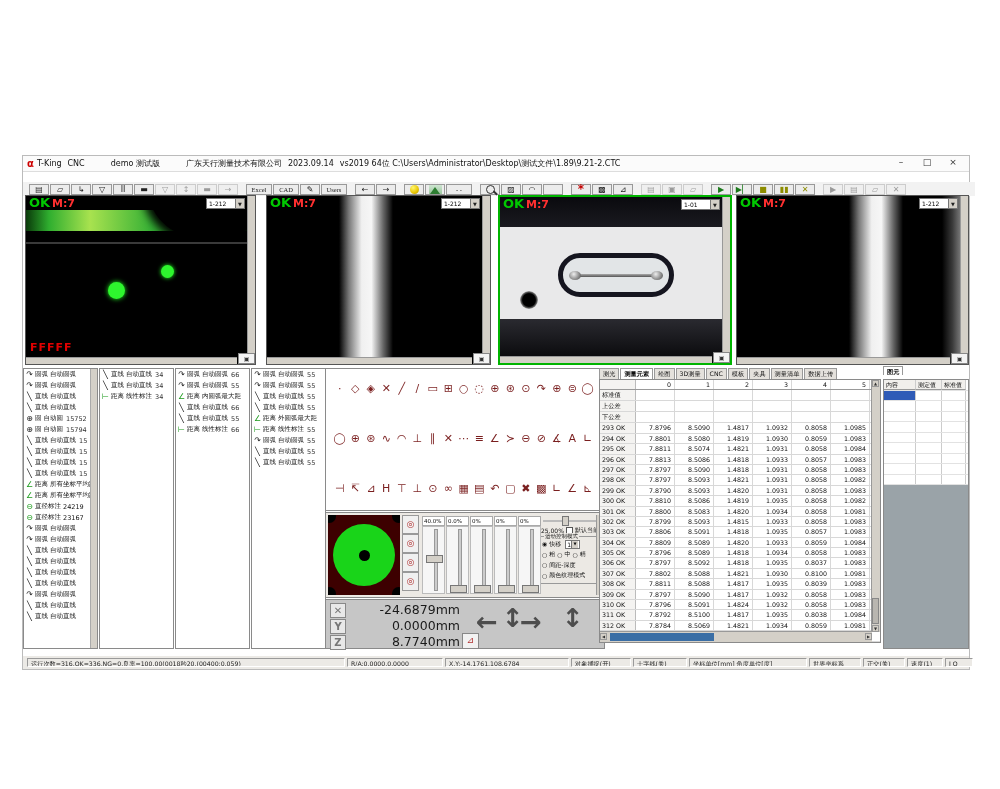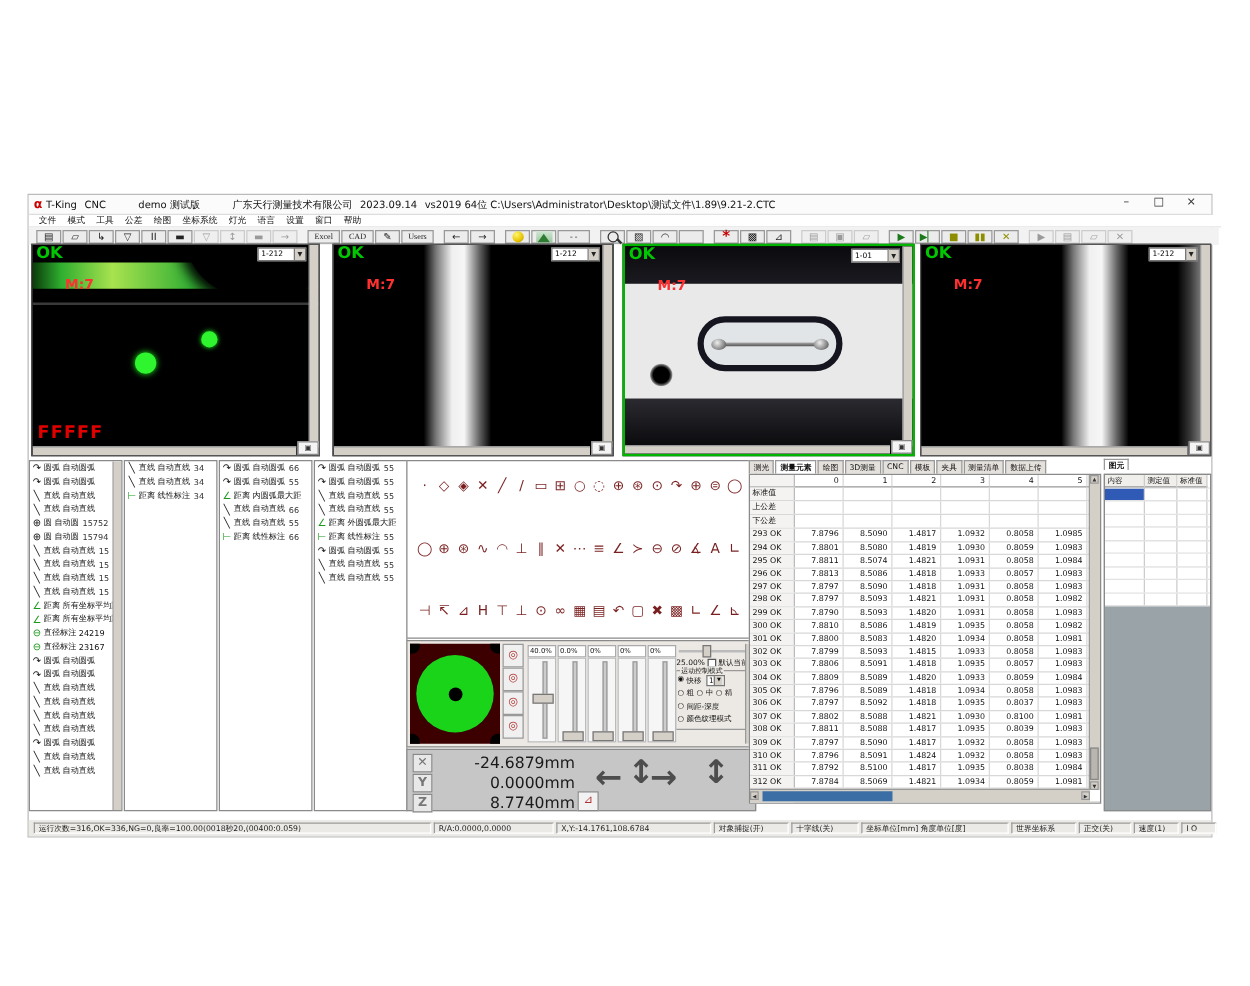--- a/index.html
+++ b/index.html
@@ -30,37 +30,37 @@
   .pic-i::after{content:"";position:absolute;left:1px;bottom:0;border-left:5px solid transparent;border-right:5px solid transparent;border-bottom:7px solid #2e7d32;}
   .mag-i{width:7px;height:7px;border:1.5px solid #333;border-radius:50%;position:relative;display:inline-block;}
   .mag-i::after{content:"";position:absolute;width:5px;height:1.5px;background:#333;transform:rotate(45deg);right:-4px;bottom:-1px;}
   .olive{color:#8d8d00;font-weight:bold;}
   .green{color:#1c7a1c;}
   .red{color:#c40000;font-weight:bold;}
   
   .cam{position:absolute;top:39px;height:170px;background:#000;border:1px solid #555;box-sizing:border-box;overflow:hidden;}
   .cam.sel{border:2px solid #00b400;}
   .cam .ok{position:absolute;left:3px;top:-1px;font-size:13px;font-weight:bold;color:#00c800;z-index:6;}
-  .cam .m7{position:absolute;left:26px;top:1px;font-size:11px;font-weight:bold;color:#ff3030;z-index:6;margin-top:24px;}
+  .cam .m7{position:absolute;left:26px;top:1px;font-size:11px;font-weight:bold;color:#ff3030;z-index:6;}
   .combo{position:absolute;top:2px;right:10px;z-index:7;display:flex;}
   .combo .cv{width:26px;height:9px;background:#fff;border:1px solid #777;font-size:6px;line-height:9px;padding-left:2px;color:#000;}
   .combo .ca{width:9px;height:11px;background:#d4d0c8;border:1px solid #777;border-left:0;font-size:5px;line-height:11px;text-align:center;color:#222;box-sizing:border-box;}
   .vscroll{position:absolute;right:0;top:0;bottom:6px;width:7px;background:#d4d0c8;border-left:1px solid #999;z-index:5;}
   .hscroll{position:absolute;left:0;bottom:0;height:6px;right:18px;background:#d4d0c8;border-top:1px solid #999;z-index:5;}
   .snapbtn{position:absolute;right:0;bottom:0;width:17px;height:11px;background:#f4f4f4;border:1px solid #888;
            z-index:8;font-size:6px;line-height:9px;text-align:center;color:#333;box-sizing:border-box;}
   .sb-arrow{position:absolute;width:7px;height:7px;background:#d4d0c8;border:1px solid #999;font-size:4px;line-height:6px;text-align:center;color:#333;box-sizing:border-box;}
   
   .band{position:absolute;left:0;top:14px;height:21px;width:100%;
         background:linear-gradient(90deg,#0a3a0a,#2fae2f 10%,#a8e24f 28%,#35b035 55%,#1d7a1d 75%,#0c4a0c);}
   .blob{position:absolute;right:-14px;top:-52px;width:120px;height:96px;border-radius:50%;background:#000;box-shadow:0 0 10px 6px #000;}
   .gline{position:absolute;left:0;top:46px;width:100%;height:2px;background:#3a3a3a;}
   .dotA{position:absolute;left:82px;top:86px;width:17px;height:17px;border-radius:50%;background:#2ef52e;box-shadow:0 0 5px #2f2;}
   .dotB{position:absolute;left:135px;top:69px;width:13px;height:13px;border-radius:50%;background:#2ef52e;box-shadow:0 0 4px #2f2;}
-  .fffff{position:absolute;left:4px;bottom:10px;color:#e00000;font-size:14px;font-weight:bold;letter-spacing:1px;}
+  .fffff{position:absolute;left:4px;bottom:10px;color:#e00000;font-size:11px;font-weight:bold;letter-spacing:1px;}
   
   .stripe{position:absolute;top:0;bottom:0;width:54px;
           background:linear-gradient(90deg,#000,#777 18%,#f0f0f0 42%,#f6f6f6 60%,#666 82%,#000);}
   .redge{position:absolute;top:0;bottom:0;right:0;width:26px;background:linear-gradient(90deg,#000,#3a3a3a 40%,#808080 75%,#a0a0a0);}
   
   .metal{position:absolute;left:0;top:30px;height:92px;width:100%;background:#e9e9ea;}
   .slot{position:absolute;left:58px;top:26px;width:116px;height:44px;border:5px solid #15151f;border-radius:26px;background:#e2e5e7;box-sizing:border-box;}
   .pin{position:absolute;left:8%;top:46%;width:84%;height:3px;background:linear-gradient(#aaa,#555);}
   .pinend{position:absolute;top:38%;width:12px;height:9px;border-radius:50%;background:radial-gradient(circle at 40% 35%,#eee,#444);}
   .hole{position:absolute;left:20px;top:64px;width:18px;height:18px;border-radius:50%;
@@ -153,33 +153,20 @@
       <span class="ml20">广东天行测量技术有限公司</span>
       <span class="ml28">2023.09.14</span>
       <span class="ml28">vs2019 64位  C:\Users\Administrator\Desktop\测试文件\1.89\9.21-2.CTC</span>
       <div id="winbtns">
         <span>–</span>
         <span>□</span>
         <span>×</span>
       </div>
     </div>
 
-    <div id="menubar">
-        <div style="display: inline-block;">文件</div>
-        <div style="display: inline-block;">模式</div>
-        <div style="display: inline-block;">工具</div>
-        <div style="display: inline-block;">公差</div>
-        <div style="display: inline-block;">绘图</div>
-        <div style="display: inline-block;">坐标系统</div>
-        <div style="display: inline-block;">灯光</div>
-        <div style="display: inline-block;">语言</div>
-        <div style="display: inline-block;">设置</div>
-        <div style="display: inline-block;">窗口</div>
-        <div style="display: inline-block;">帮助</div>
-      </div>
 
     <div id="toolbar">
         <div class="tbtn">▤</div>
         <div class="tbtn">▱</div>
         <div class="tbtn">↳</div>
         <div class="tbtn">▽</div>
         <div class="tbtn">II</div>
         <div class="tbtn">▬</div>
         <div class="tbtn dis">▽</div>
         <div class="tbtn dis">↕</div>

